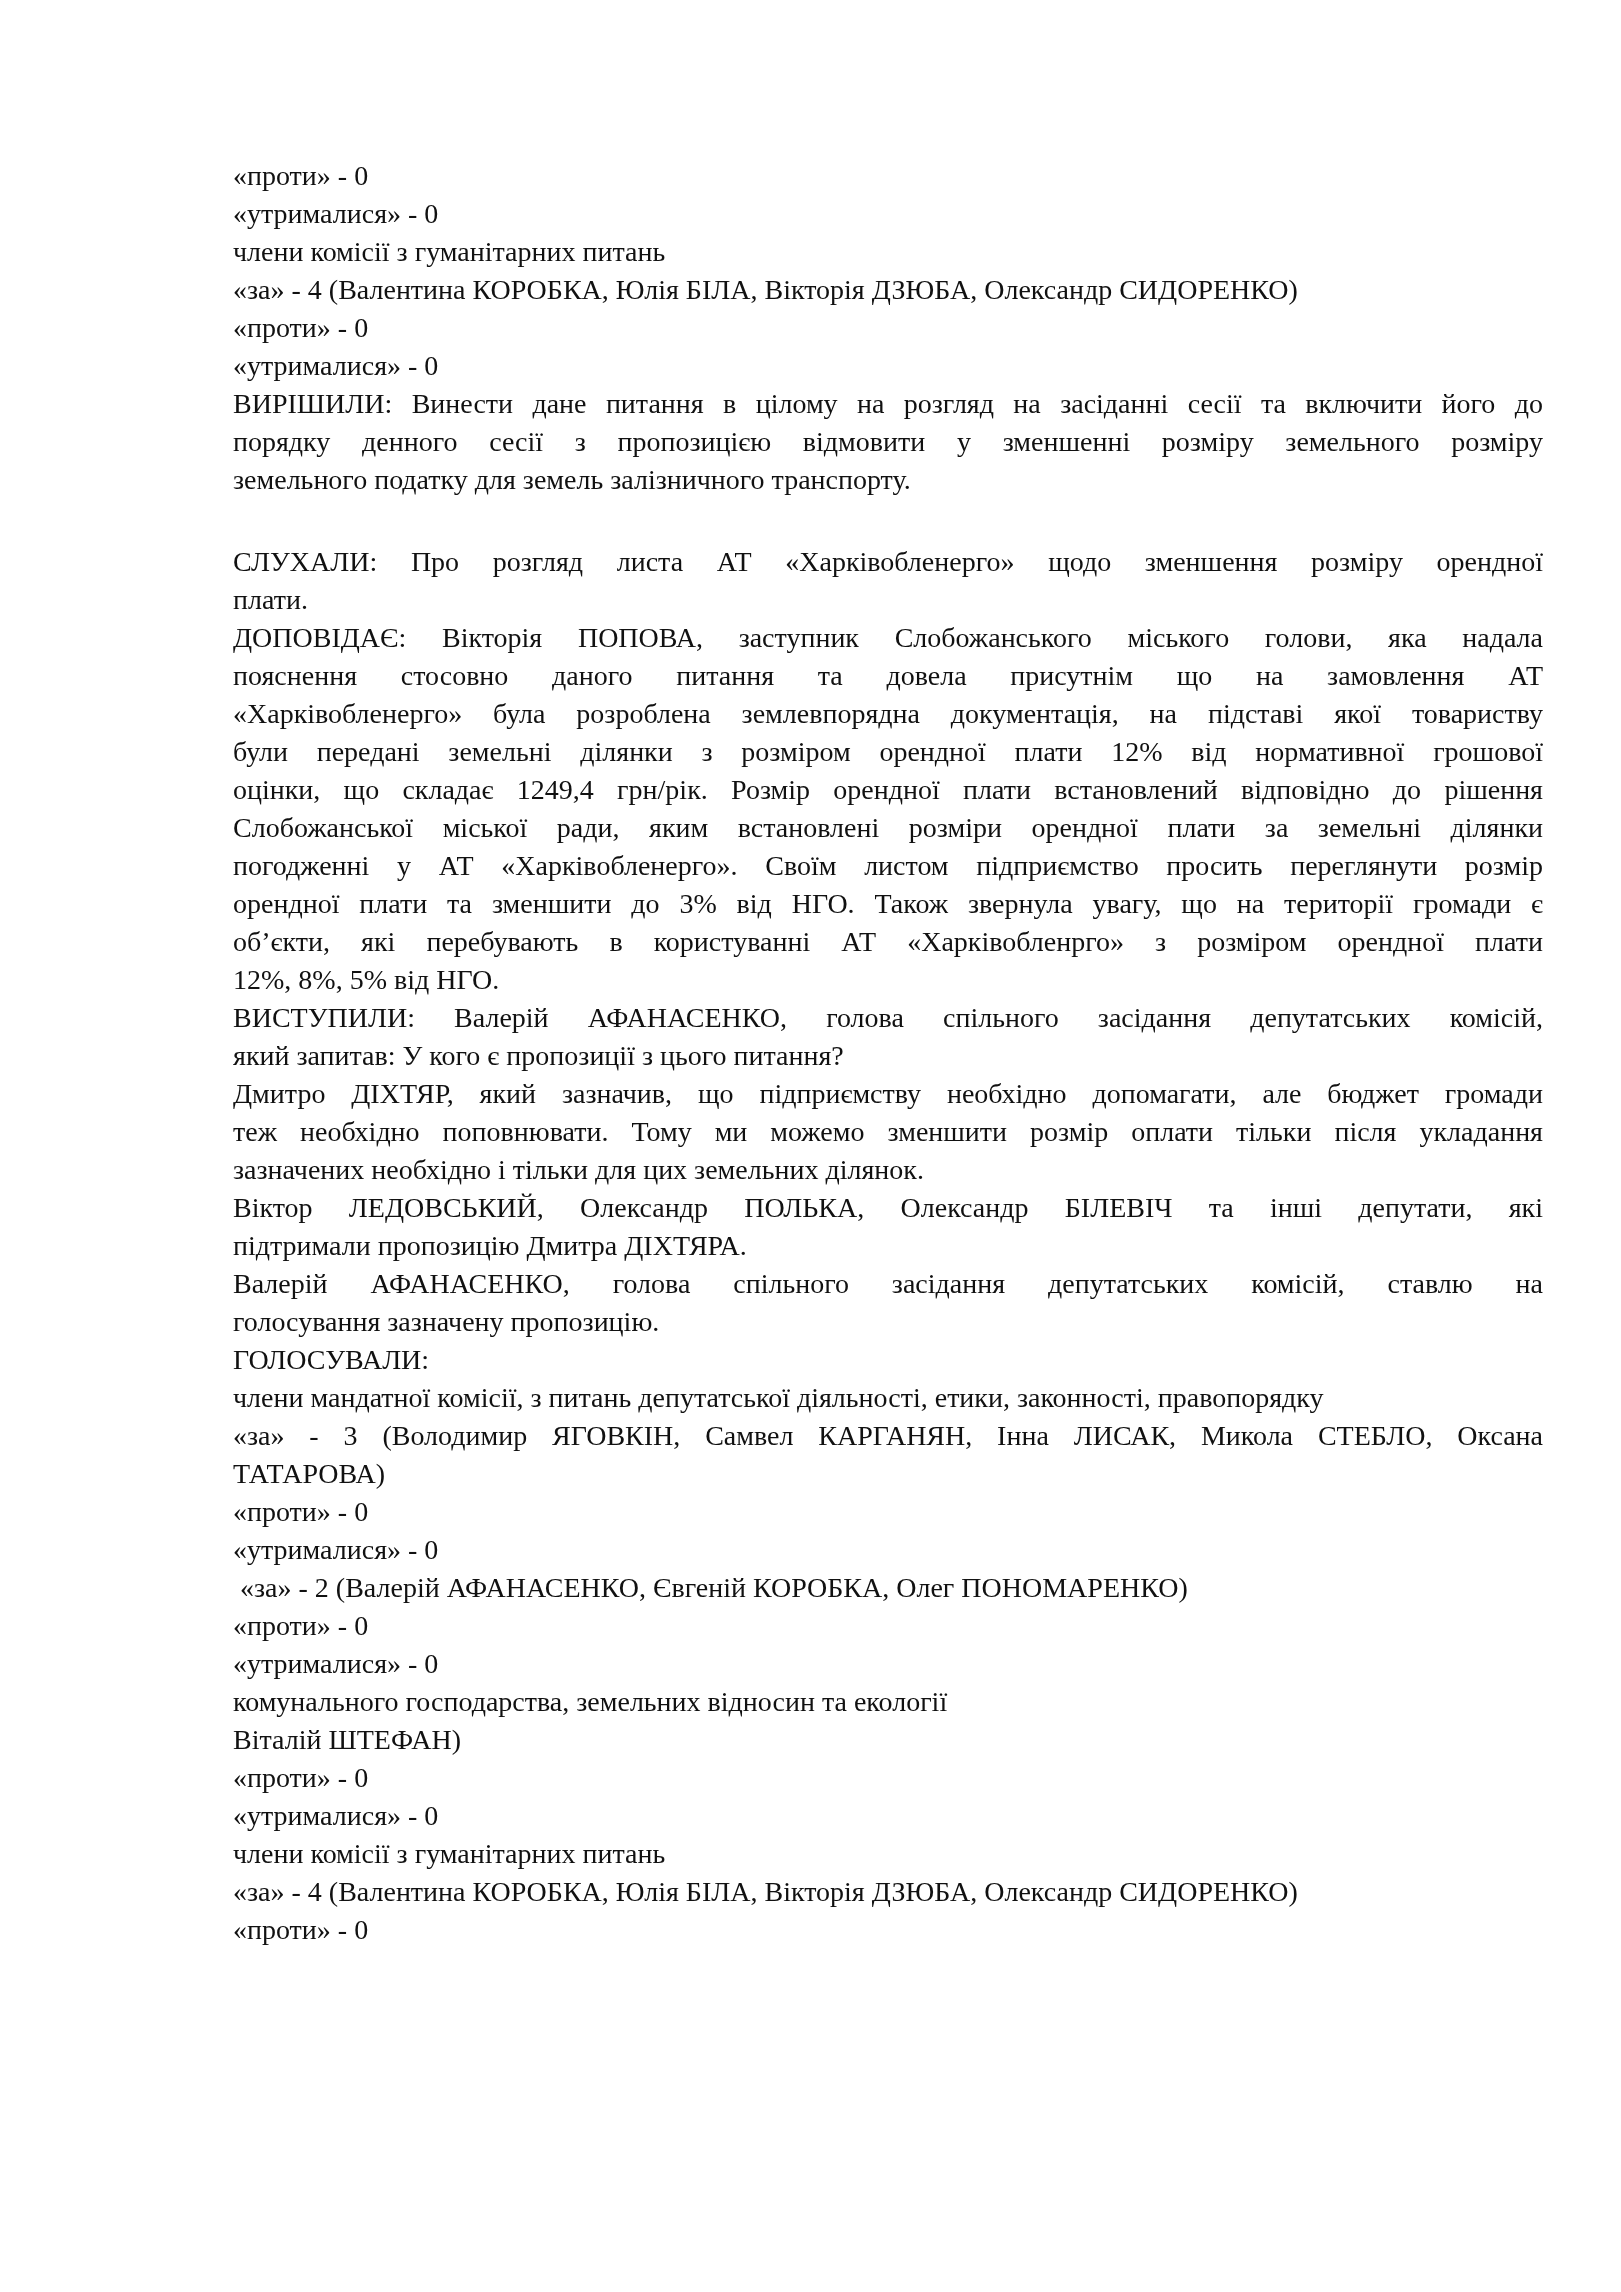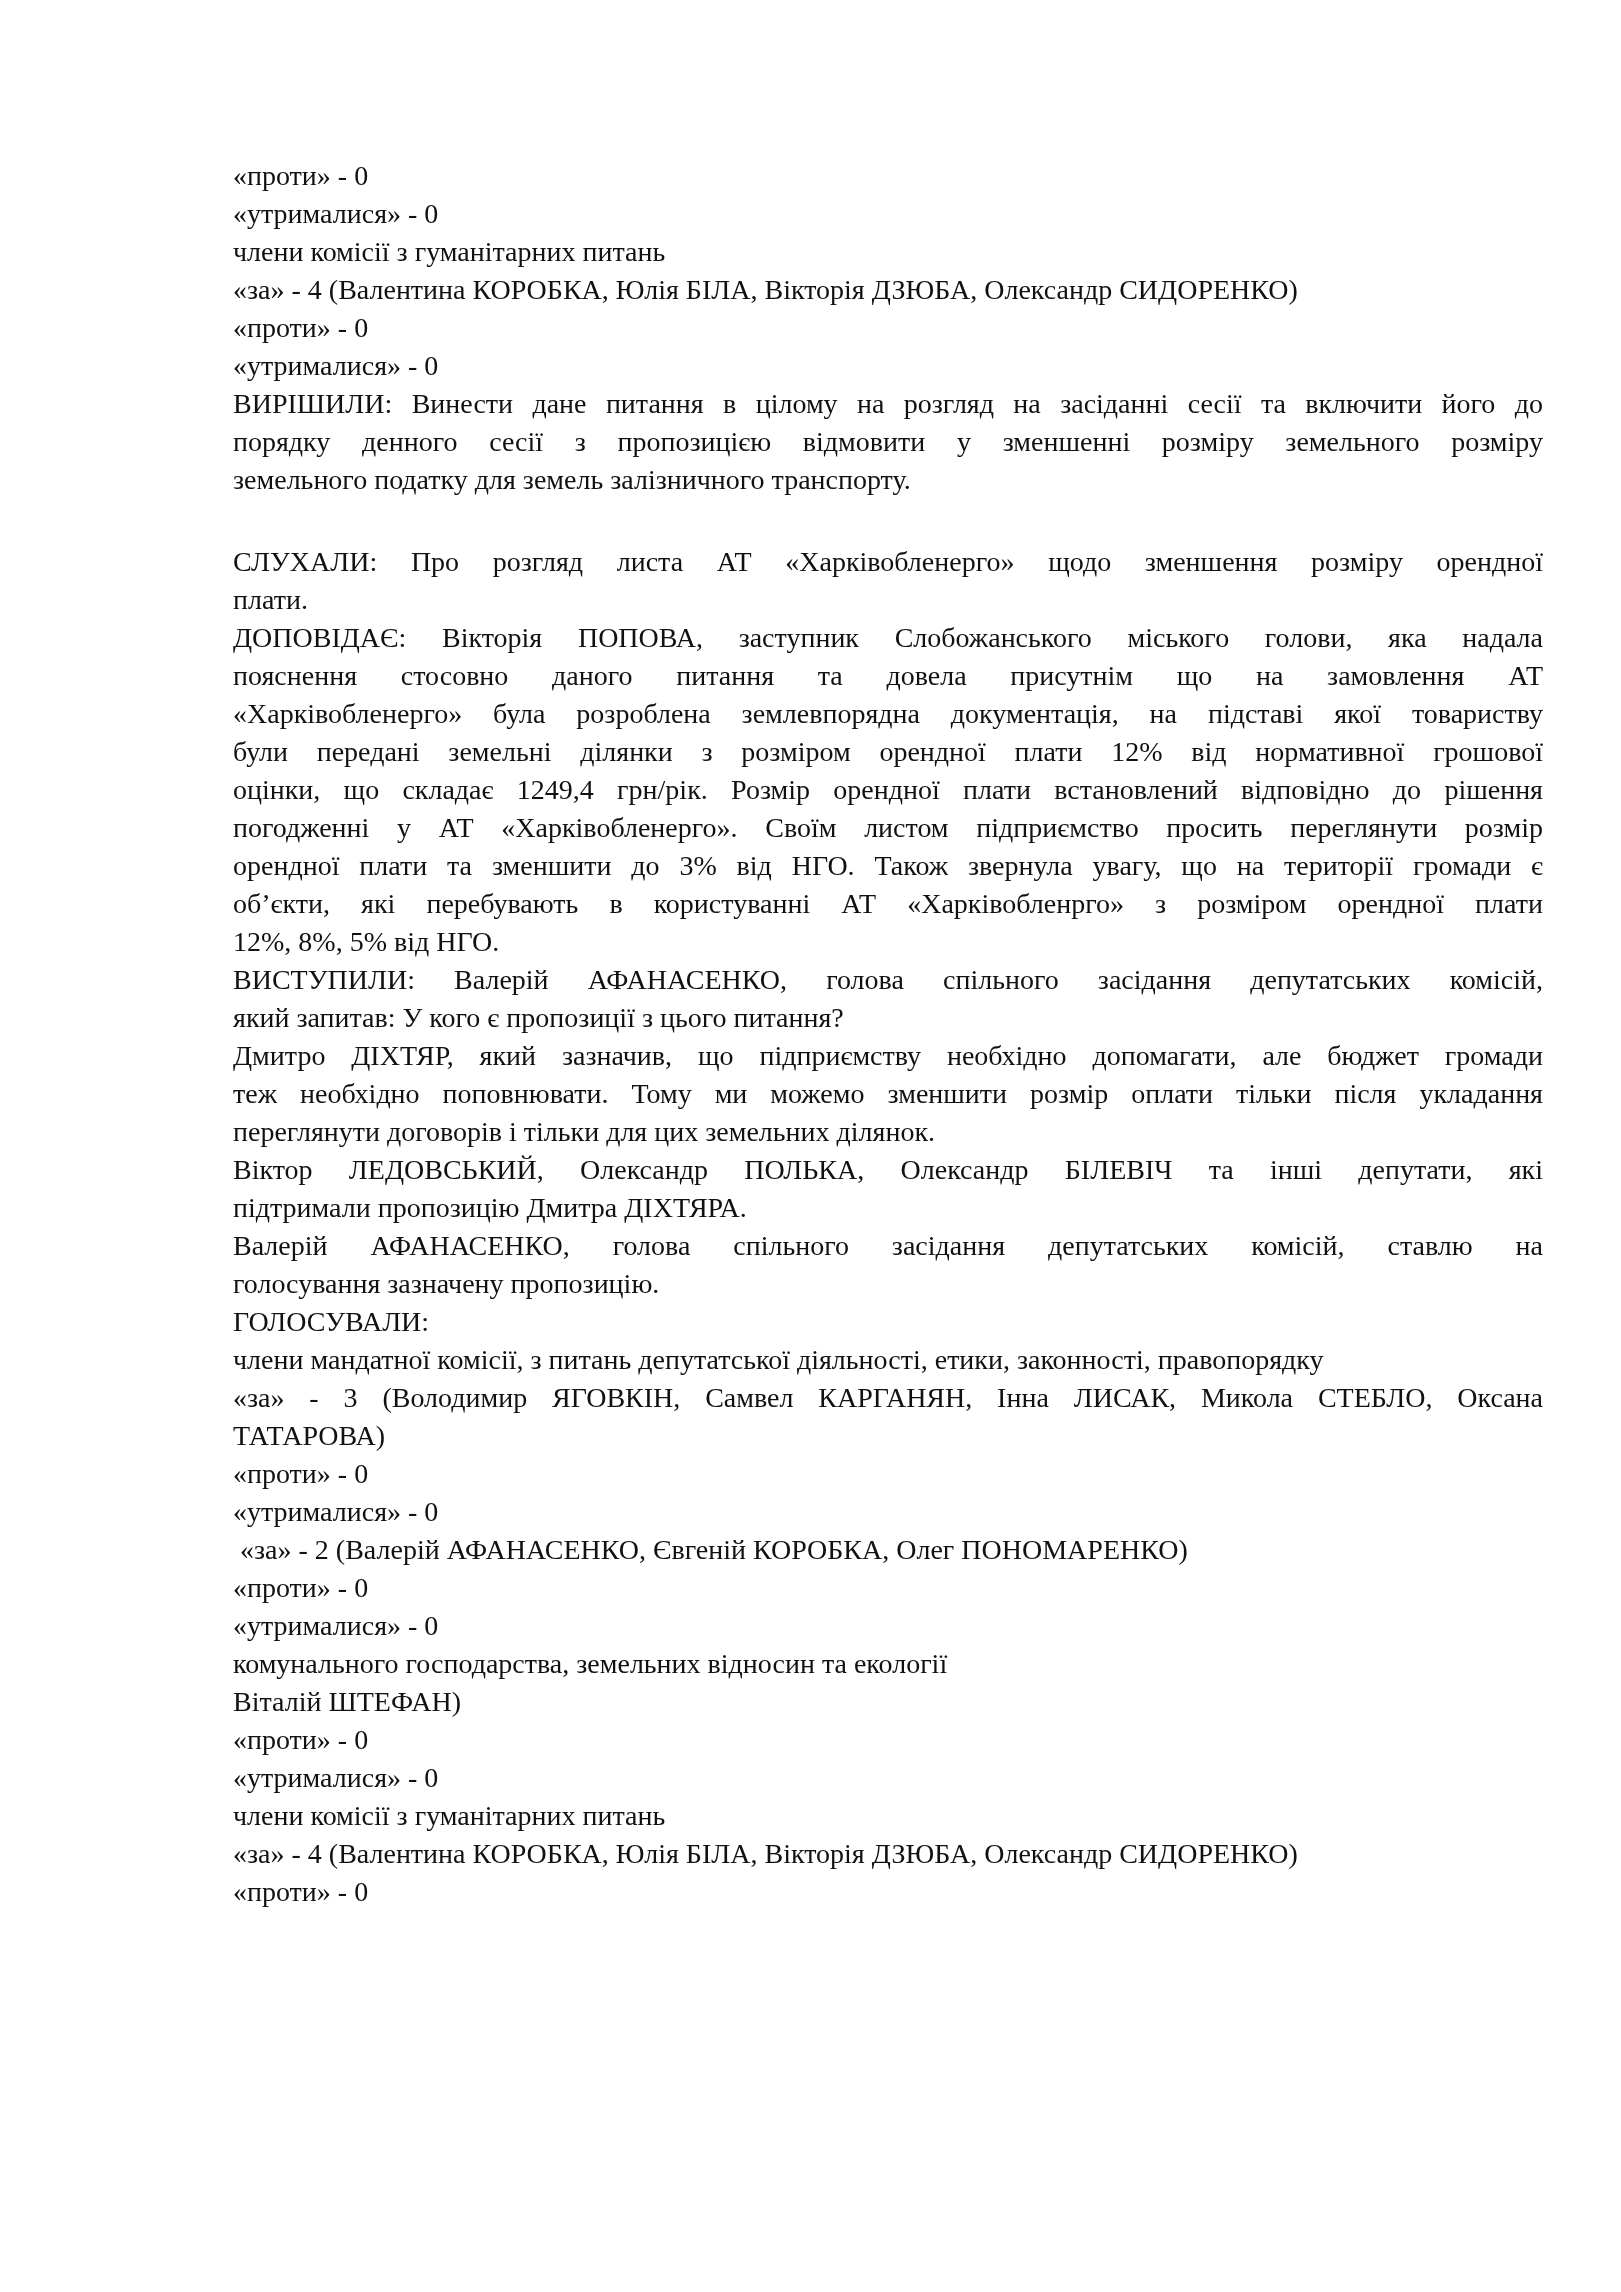--- a/index.html
+++ b/index.html
@@ -57,33 +57,34 @@
     <div>
       <div class="line just">СЛУХАЛИ: Про розгляд листа АТ «Харківобленерго» щодо зменшення розміру орендної</div>
       <div class="line">плати.</div>
     </div>
     <div>
       <div class="line just">ДОПОВІДАЄ: Вікторія ПОПОВА, заступник Слобожанського міського голови, яка надала</div>
       <div class="line just">пояснення стосовно даного питання та довела присутнім що на замовлення АТ</div>
       <div class="line just">«Харківобленерго» була розроблена землевпорядна документація, на підставі якої товариству</div>
       <div class="line just">були передані земельні ділянки з розміром орендної плати 12% від нормативної грошової</div>
       <div class="line just">оцінки, що складає 1249,4 грн/рік. Розмір орендної плати встановлений відповідно до рішення</div>
+      <div class="line just">Слобожанської міської ради, яким встановлені розміри орендної плати за земельні ділянки</div>
       <div class="line just">погодженні у АТ «Харківобленерго». Своїм листом підприємство просить переглянути розмір</div>
       <div class="line just">орендної плати та зменшити до 3% від НГО. Також звернула увагу, що на території громади є</div>
       <div class="line just">об’єкти, які перебувають в користуванні АТ «Харківобленрго» з розміром орендної плати</div>
       <div class="line">12%, 8%, 5% від НГО.</div>
     </div>
     <div>
       <div class="line just">ВИСТУПИЛИ: Валерій АФАНАСЕНКО, голова спільного засідання депутатських комісій,</div>
       <div class="line">який запитав: У кого є пропозиції з цього питання?</div>
     </div>
     <div>
       <div class="line just">Дмитро ДІХТЯР, який зазначив, що підприємству необхідно допомагати, але бюджет громади</div>
       <div class="line just">теж необхідно поповнювати. Тому ми можемо зменшити розмір оплати тільки після укладання</div>
-      <div class="line">переглянути договорів і тільки для цих земельних ділянок.</div>
+      <div class="line">зазначених необхідно і тільки для цих земельних ділянок.</div>
     </div>
     <div>
       <div class="line just">Віктор ЛЕДОВСЬКИЙ, Олександр ПОЛЬКА, Олександр БІЛЕВІЧ та інші депутати, які</div>
       <div class="line">підтримали пропозицію Дмитра ДІХТЯРА.</div>
     </div>
     <div>
       <div class="line just">Валерій АФАНАСЕНКО, голова спільного засідання депутатських комісій, ставлю на</div>
       <div class="line">голосування зазначену пропозицію.</div>
     </div>
     <div>

